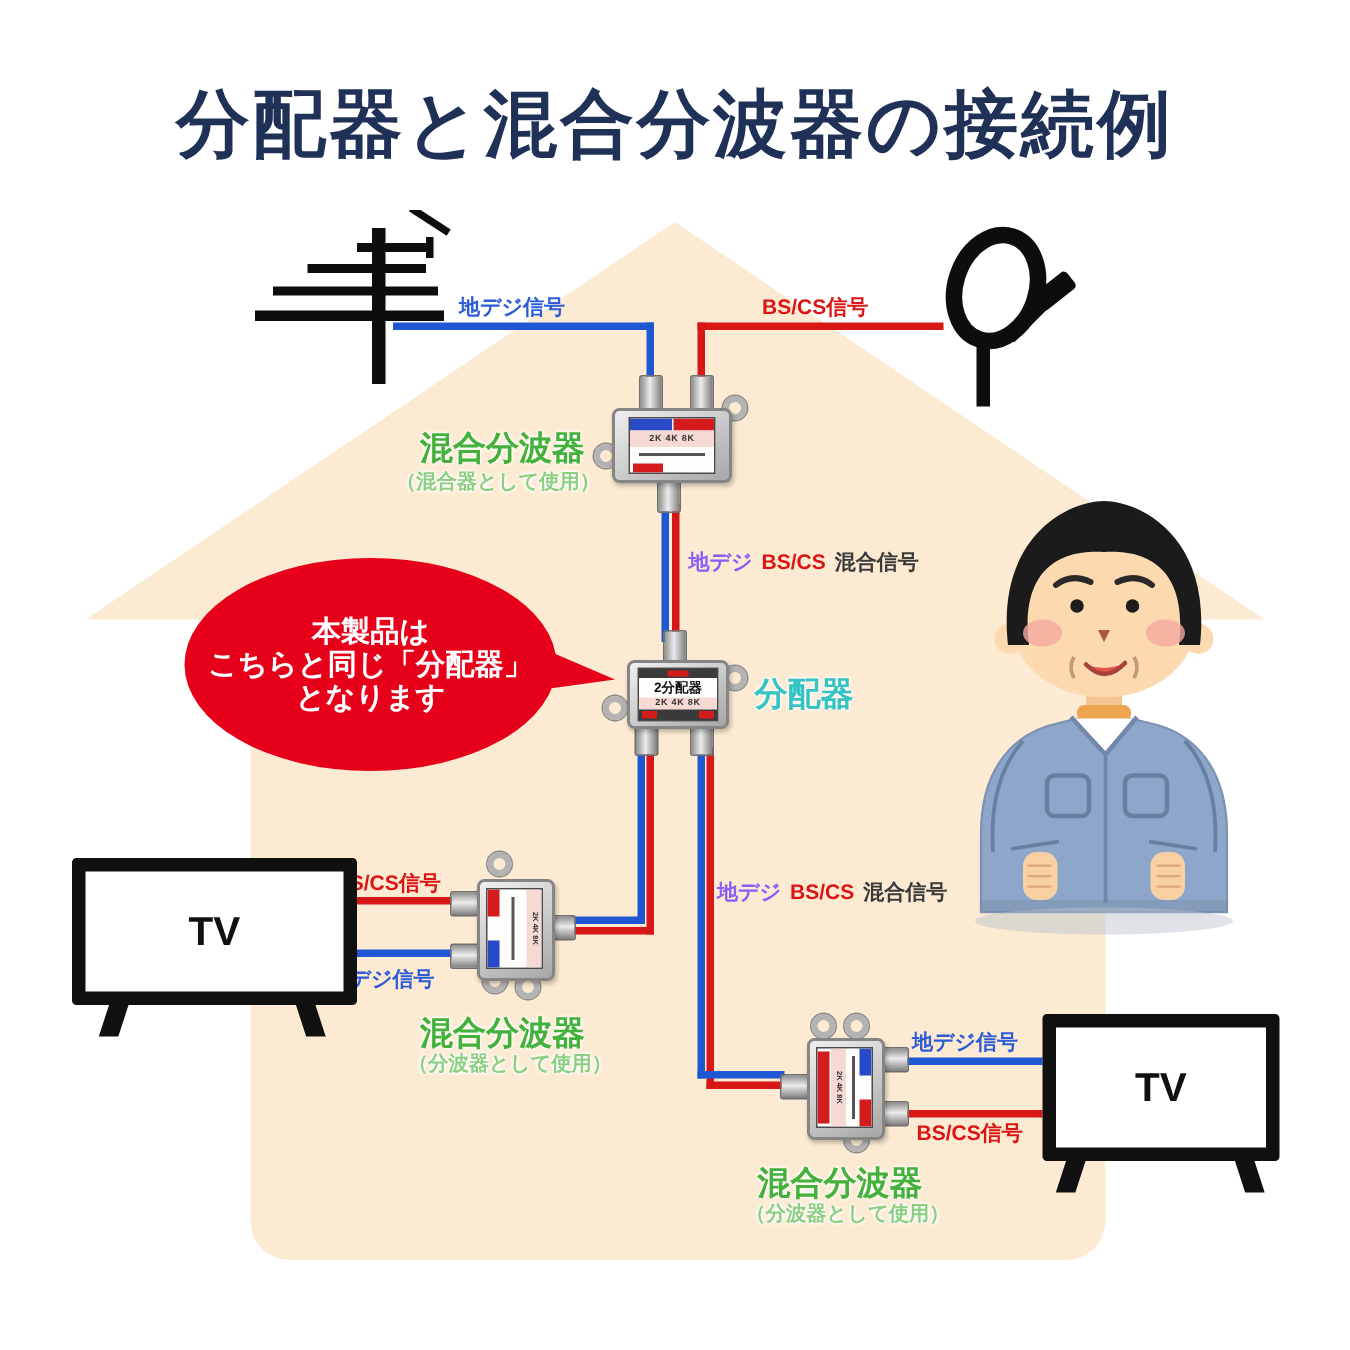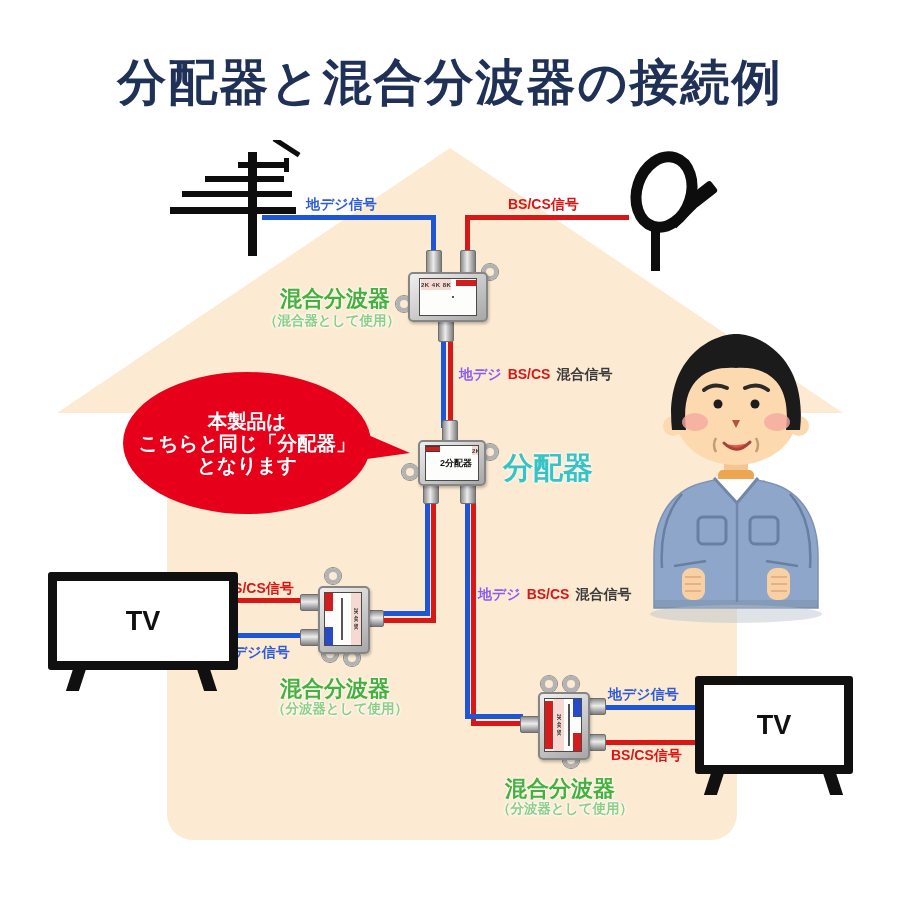--- a/index.html
+++ b/index.html
@@ -20,27 +20,27 @@
   .sig{position:absolute;font-size:14px;font-weight:700;white-space:nowrap;}
   .blue{color:#2e5bd7;}
   .red{color:#dc1414;}
   .mixedlbl{position:absolute;font-size:14px;font-weight:700;white-space:nowrap;color:#3a3a3a;}
   .mixedlbl .t{color:#8b5cf6;margin-right:6px;}
   .mixedlbl .s{color:#dc1414;margin-right:6px;}
   .devname{position:absolute;font-size:22px;font-weight:800;color:#44b13c;white-space:nowrap;
            text-shadow:0 0 3px #fff,0 0 3px #fff;text-align:center;}
   .devusage{position:absolute;font-size:13.5px;font-weight:700;color:#8ccf83;white-space:nowrap;
             text-shadow:0 0 3px #fff,0 0 3px #fff,0 0 3px #fff;}
-  .teal{color:#35c3c3 !important;font-size:30px;}
+  .teal{color:#35c3c3 !important;font-size:22px;}
   .antlbl{position:absolute;font-size:21px;font-weight:700;white-space:nowrap;}
   
   .devbody{position:absolute;background:linear-gradient(150deg,#efefef,#c8c8c8 55%,#a7a7a7);
            border:2px solid #858585;border-radius:5px;box-shadow:1px 2px 3px rgba(0,0,0,.25);}
   .devpanel{position:absolute;background:#fdfdfb;border:1px solid #4a4a4a;display:flex;
-            flex-direction:row;overflow:hidden;}
+            flex-direction:column;overflow:hidden;}
   .connV{position:absolute;width:14px;background:linear-gradient(90deg,#8f8f8f,#ececec 45%,#7f7f7f);
          border:1px solid #6f6f6f;border-radius:2px;}
   .connH{position:absolute;height:15px;background:linear-gradient(180deg,#8f8f8f,#ececec 45%,#7f7f7f);
          border:1px solid #6f6f6f;border-radius:2px;}
   .ear{position:absolute;width:8px;height:8px;border:4px solid #b3b3b3;border-radius:50%;
        box-shadow:0 0 0 1px #8a8a8a;background:transparent;}
   .tag-blue{background:#2849c8;}
   .tag-red{background:#d51c1c;}
   .strip-pink{background:#f6d9d3;display:flex;align-items:center;justify-content:center;}
   .strip-dark{background:#3a3a3a;display:flex;align-items:center;justify-content:center;}

